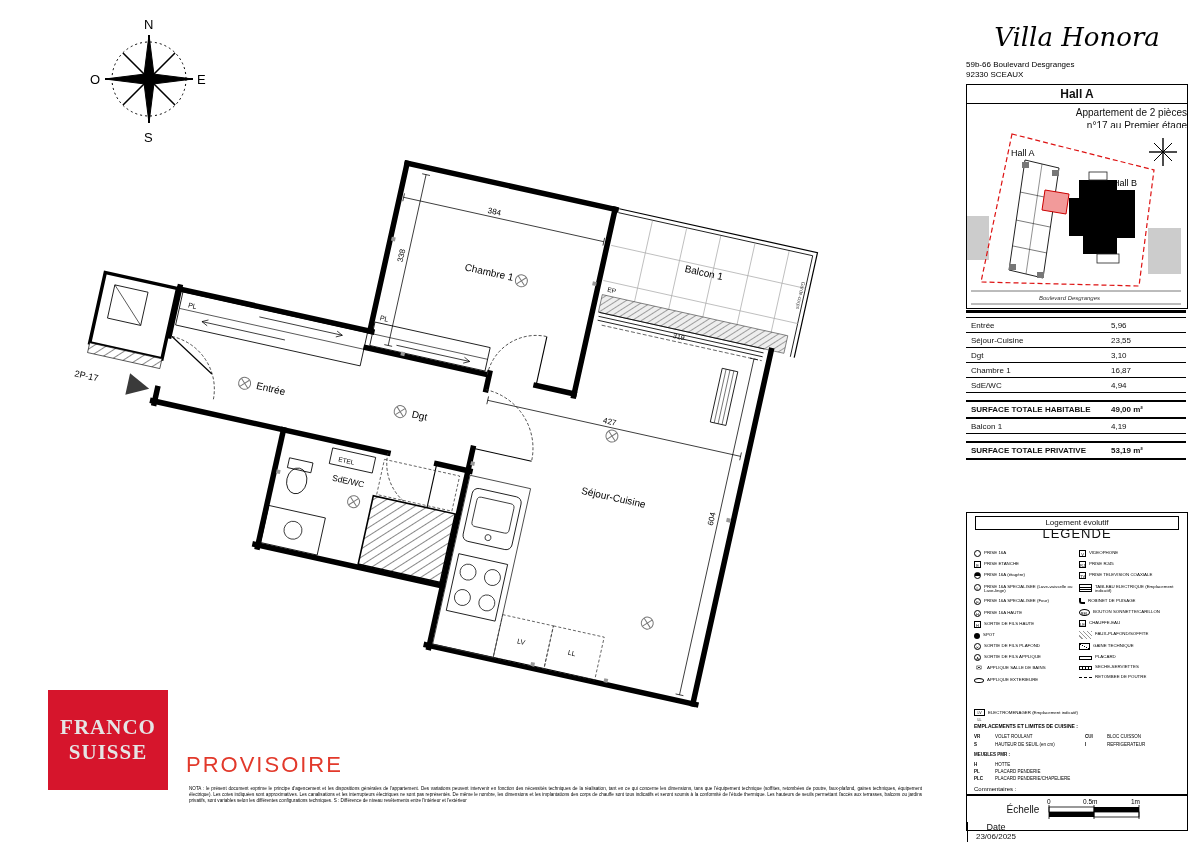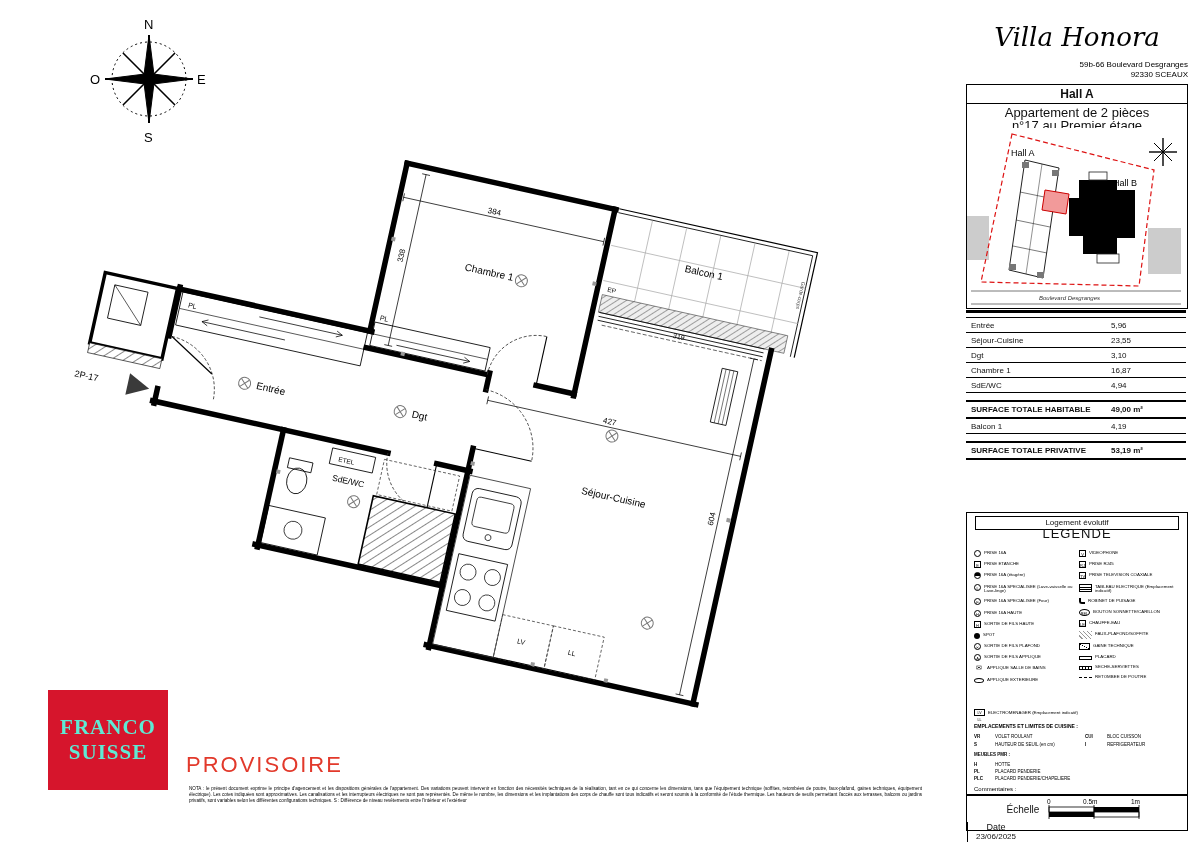--- a/index.html
+++ b/index.html
@@ -3,24 +3,24 @@
 <meta charset="utf-8">
 <style>
   html,body{margin:0;padding:0;background:#fff;}
   #root{position:relative;width:1191px;height:842px;background:#fff;overflow:hidden;
         font-family:"Liberation Sans",sans-serif;color:#111;}
   .abs{position:absolute;}
   svg text{font-family:"Liberation Sans",sans-serif;}
   
   .panel-title{left:966px;top:22px;width:222px;text-align:center;
     font-family:"DejaVu Serif",serif;font-style:italic;font-size:26px;color:#000;}
-  .addr{left:966px;top:60px;width:222px;text-align:right;font-size:8px;line-height:10px;color:#000;}
+  .addr{left:966px;top:60px;width:222px;text-align:left;font-size:8px;line-height:10px;color:#000;}
   .titlebox{left:966px;top:84px;width:220px;border:1.5px solid #000;background:#fff;}
   .titlebox .hall{border-bottom:1px solid #000;font-weight:bold;font-size:12px;text-align:center;padding:2px 0;}
-  .titlebox .apt{font-size:13px;text-align:center;line-height:13px;padding:2px 0 3px 0;}
+  .titlebox .apt{font-size:10px;text-align:right;line-height:13px;padding:2px 0 3px 0;}
   .sitebox{left:966px;top:128px;width:220px;height:180px;border:1px solid #000;border-top:none;background:#fff;}
   .tablebox{left:966px;top:310px;width:220px;border-top:2px solid #000;}
   .trow{display:flex;border-bottom:1px solid #000;font-size:8px;align-items:center;height:14px;}
   .trow .tl{padding-left:5px;width:140px;}
   .trow .tv{width:70px;}
   .trow.sliver{height:4px;border-top:1px solid #000;}
   .trow.total{font-weight:bold;border-top:2px solid #000;border-bottom:2px solid #000;height:15px;margin-top:7px;}
   .legendbox{left:966px;top:512px;width:220px;height:281px;border:1px solid #000;background:#fff;}
   .lboxtitle{position:absolute;left:8px;top:3px;right:8px;height:12px;border:1px solid #000;
     text-align:center;font-size:8px;line-height:12px;}
@@ -56,21 +56,21 @@
   .scell{border-left:1px solid #000;display:flex;flex-direction:column;align-items:center;justify-content:center;}
   .sc1{flex:1;border-left:none;flex-direction:row;gap:4px;}
   .sc1 .slabel{font-size:10px;}
   .sc2{width:56px;}
   .sc3{width:48px;font-size:9px;padding-left:27px;}
   .sc2 .dlab{font-size:9px;line-height:10px;}
   .sc2 .dval{font-size:8px;line-height:9px;}
   
   .logo{left:48px;top:690px;width:120px;height:100px;display:flex;flex-direction:column;
         align-items:center;justify-content:center;}
-  .logo .l1,.logo .l2{font-family:"Liberation Serif",serif;font-weight:bold;color:#5eead4;
+  .logo .l1,.logo .l2{font-family:"Liberation Serif",serif;font-weight:bold;color:#e5e5e5;
         font-size:21px;letter-spacing:1px;line-height:25px;}
   .watermark{left:186px;top:752px;font-size:22px;letter-spacing:2px;}
   .nota{left:189px;top:786px;width:733px;font-size:4.6px;line-height:5.9px;text-align:justify;color:#000;}
 </style>
 </head>
 <body>
 
 <div id="root">
 
   <svg class="abs" style="left:88px;top:15px;" width="122" height="130" viewBox="0 0 122 130">

